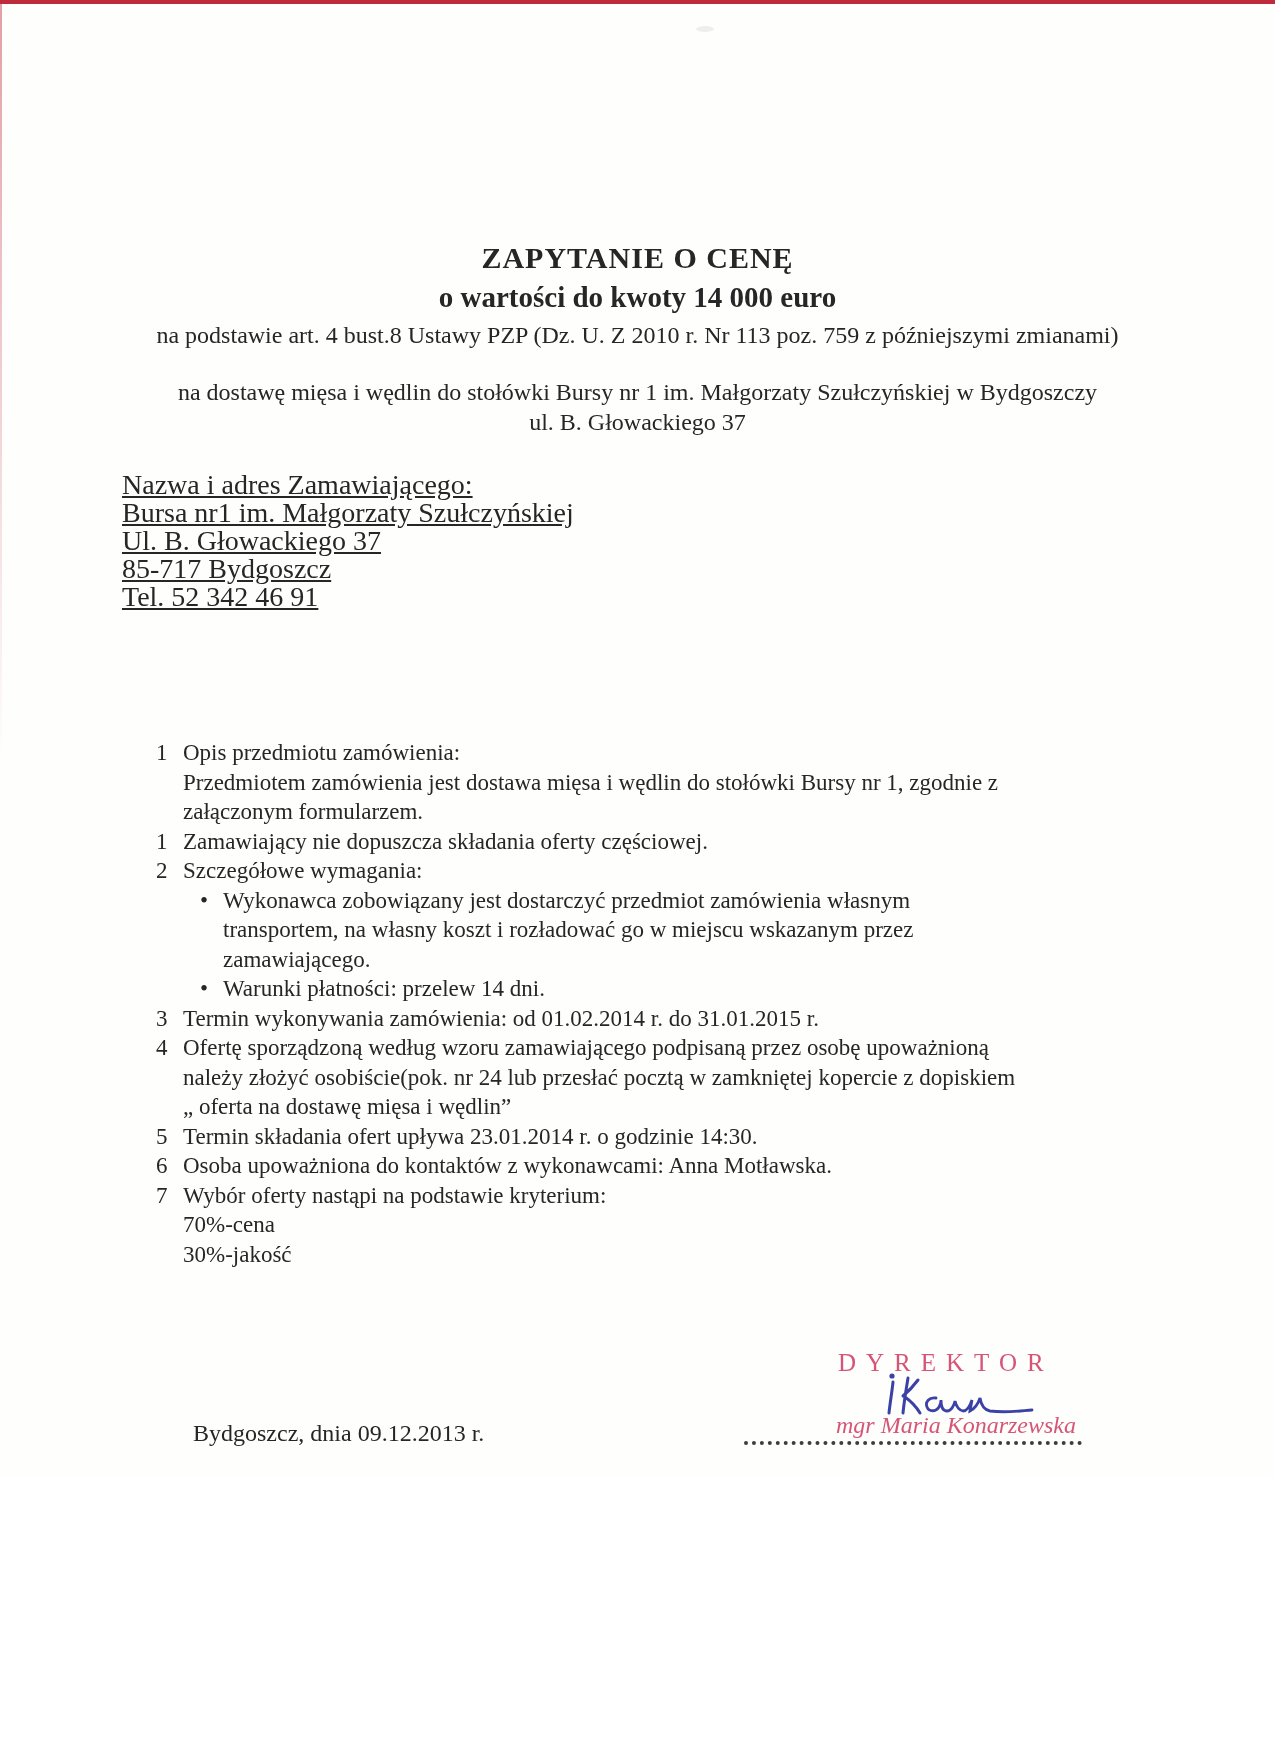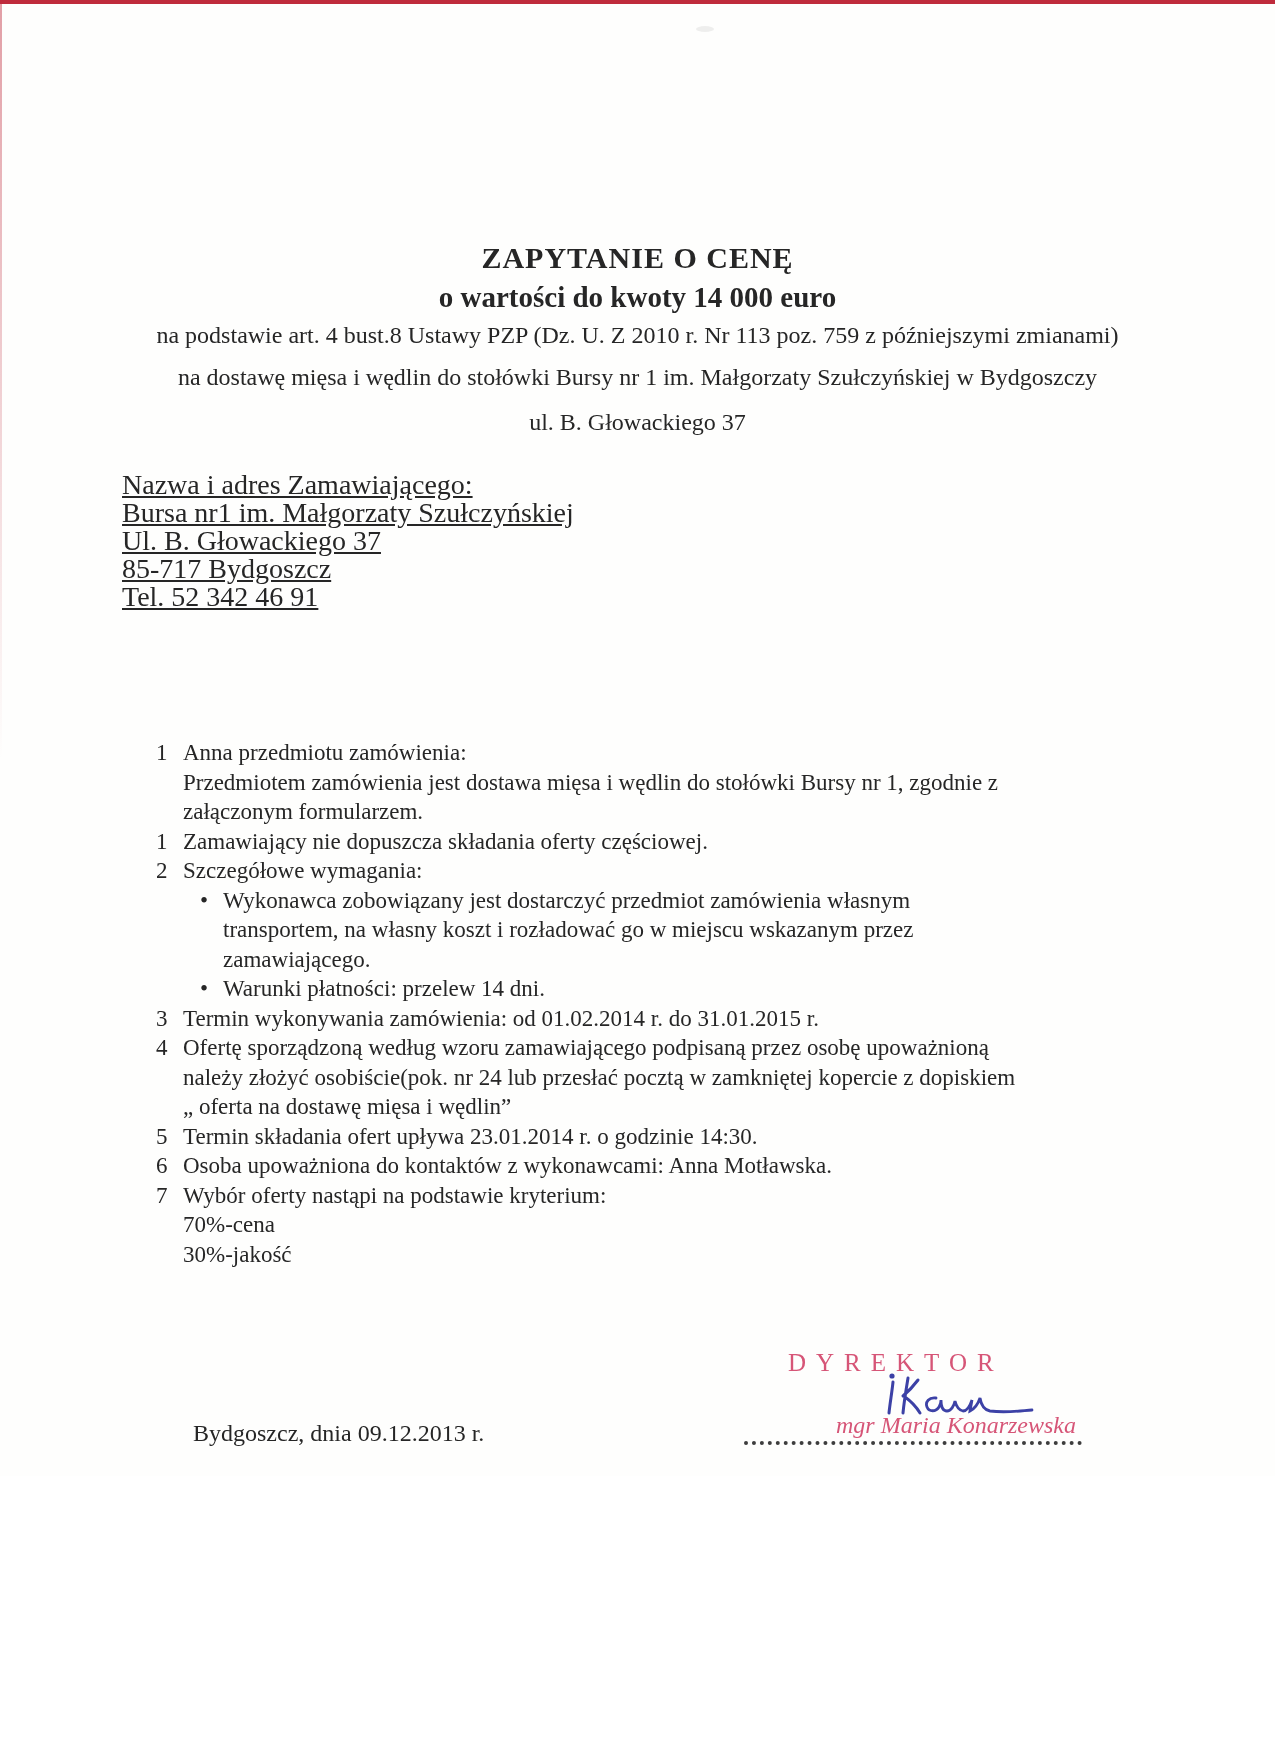--- a/index.html
+++ b/index.html
@@ -21,41 +21,41 @@
     background:linear-gradient(to bottom, rgba(191,43,60,.45), rgba(191,43,60,0));
   }
   .smudge{
     position:absolute;left:696px;top:26px;width:18px;height:6px;
     background:rgba(120,120,120,.12);border-radius:50%;
   }
   .hline{position:absolute;left:0;width:100%;text-align:center;margin:0;font-weight:normal;}
   .title1{top:241px;font-size:30px;font-weight:bold;letter-spacing:1px;}
   .title2{top:281px;font-size:29px;font-weight:bold;text-align:center;}
   .legal {top:322px;font-size:24px;}
-  .subject1{top:364px;font-size:24px;}
+  .subject1{top:379px;font-size:24px;}
   .subject2{top:409px;font-size:24px;}
 
   .orderer{
     position:absolute;left:122px;top:471px;
     font-size:28px;line-height:28px;text-decoration:underline;
   }
 
   .list{
     position:absolute;left:156px;top:738px;width:965px;
     font-size:23px;line-height:29.5px;
   }
   .li{display:flex;}
   .li .num{width:27px;flex:none;}
   .li .txt{white-space:pre-line;flex:1;}
   .bullet{display:flex;margin-left:44px;}
   .bullet .mark{width:23px;flex:none;}
   .bullet .txt{white-space:pre-line;flex:1;}
 
   .stamp-title{
-    position:absolute;left:788px;top:1349px;
+    position:absolute;left:838px;top:1349px;
     font-size:25px;letter-spacing:10px;
     color:var(--stamp-pink,#d65577);
   }
   .ink-svg{
     position:absolute;left:884px;top:1370px;width:152px;height:48px;
     color:var(--ink-blue,#3c41a6);
   }
   .stamp-name{
     position:absolute;left:836px;top:1412px;
     font-size:24px;font-style:italic;
@@ -88,21 +88,21 @@
     <div>Nazwa i adres Zamawiającego:</div>
     <div>Bursa nr1 im. Małgorzaty Szułczyńskiej</div>
     <div>Ul. B. Głowackiego 37</div>
     <div>85-717 Bydgoszcz</div>
     <div>Tel. 52 342 46 91</div>
   </section>
 
   <section class="list">
     <div class="li">
       <span class="num">1</span>
-      <span class="txt">Anna przedmiotu zamówienia:
+      <span class="txt">Opis przedmiotu zamówienia:
 Przedmiotem zamówienia jest dostawa mięsa i wędlin do stołówki Bursy nr 1, zgodnie z
 załączonym formularzem.</span>
     </div>
     <div class="li">
       <span class="num">1</span>
       <span class="txt">Zamawiający nie dopuszcza składania oferty częściowej.</span>
     </div>
     <div class="li">
       <span class="num">2</span>
       <span class="txt">Szczegółowe wymagania:</span>

